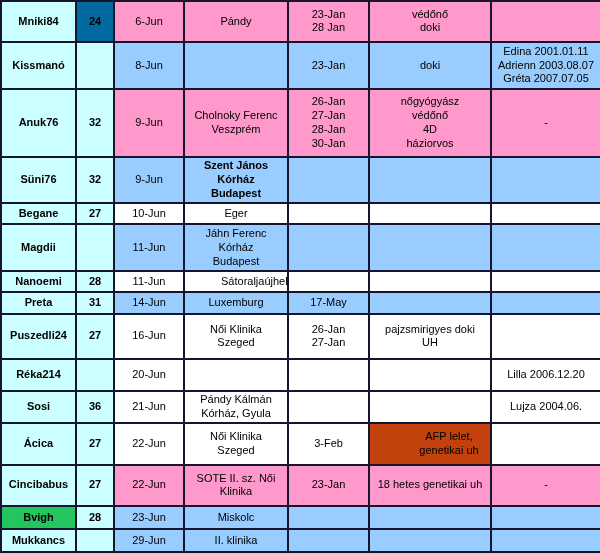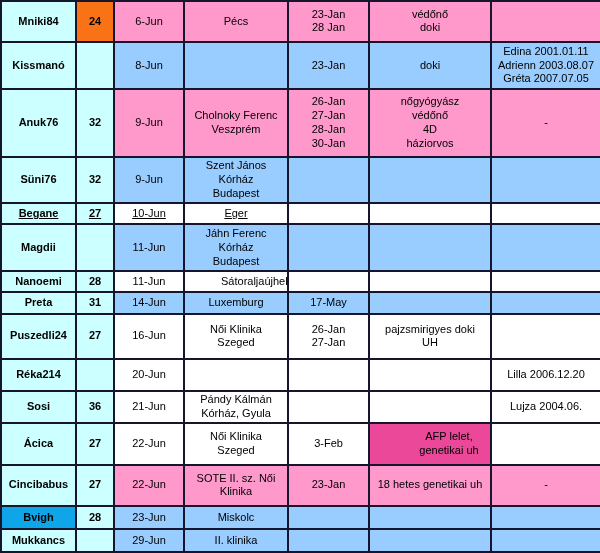--- a/index.html
+++ b/index.html
@@ -49,28 +49,28 @@
         <col style="width: 104px;">
         <col style="width: 81px;">
         <col style="width: 122px;">
         <col style="width: 110px;">
       </colgroup>
     <tbody>
         <tr style="height: 40px;">
           <td class="c-name" style="background: rgb(204, 255, 255);">
             <span class="cell-line">Mniki84</span>
           </td>
-          <td class="c-age" style="background: #f97316;">
+          <td class="c-age" style="background: #0369a1;">
             <span class="cell-line">24</span>
           </td>
           <td class="c-due" style="background: rgb(255, 153, 204);">
             <span class="cell-line">6-Jun</span>
           </td>
           <td class="c-hospital" style="background: rgb(255, 153, 204);">
-            <span class="cell-line">Pécs</span>
+            <span class="cell-line">Pándy</span>
           </td>
           <td class="c-dates" style="background: rgb(255, 153, 204);">
             <span class="cell-line">23-Jan</span>
             <span class="cell-line">28 Jan</span>
           </td>
           <td class="c-doctor" style="background: rgb(255, 153, 204);">
             <span class="cell-line">védőnő</span>
             <span class="cell-line">doki</span>
           </td>
           <td class="c-children" style="background: rgb(255, 153, 204);"></td>
@@ -129,29 +129,29 @@
         <tr style="height: 31px;">
           <td class="c-name" style="background: rgb(204, 255, 255);">
             <span class="cell-line">Süni76</span>
           </td>
           <td class="c-age" style="background: rgb(204, 255, 255);">
             <span class="cell-line">32</span>
           </td>
           <td class="c-due" style="background: rgb(153, 204, 255);">
             <span class="cell-line">9-Jun</span>
           </td>
-          <td class="c-hospital" style="background: rgb(153, 204, 255);">
+          <td class="c-hospital" style="background: rgb(153, 204, 255); font-weight: bold;">
             <span class="cell-line">Szent János Kórház</span>
             <span class="cell-line">Budapest</span>
           </td>
           <td class="c-dates" style="background: rgb(153, 204, 255);"></td>
           <td class="c-doctor" style="background: rgb(153, 204, 255);"></td>
           <td class="c-children" style="background: rgb(153, 204, 255);"></td>
         </tr>
-        <tr style="height: 21px; text-decoration: underline;">
+        <tr style="height: 21px;">
           <td class="c-name" style="background: rgb(204, 255, 255);">
             <span class="cell-line">Begane</span>
           </td>
           <td class="c-age" style="background: rgb(204, 255, 255);">
             <span class="cell-line">27</span>
           </td>
           <td class="c-due" style="background: rgb(255, 255, 255);">
             <span class="cell-line">10-Jun</span>
           </td>
           <td class="c-hospital" style="background: rgb(255, 255, 255);">
@@ -282,21 +282,21 @@
           <td class="c-due" style="background: rgb(255, 255, 255);">
             <span class="cell-line">22-Jun</span>
           </td>
           <td class="c-hospital" style="background: rgb(255, 255, 255);">
             <span class="cell-line">Női Klinika</span>
             <span class="cell-line">Szeged</span>
           </td>
           <td class="c-dates" style="background: rgb(255, 255, 255);">
             <span class="cell-line">3-Feb</span>
           </td>
-          <td class="c-doctor" style="background: #ec4899; padding-left: 40px;">
+          <td class="c-doctor" style="background: #c2410c; padding-left: 40px;">
             <span class="cell-line">AFP lelet, genetikai uh</span>
           </td>
           <td class="c-children" style="background: rgb(255, 255, 255);"></td>
         </tr>
         <tr style="height: 40px;">
           <td class="c-name" style="background: rgb(204, 255, 255);">
             <span class="cell-line">Cincibabus</span>
           </td>
           <td class="c-age" style="background: rgb(204, 255, 255);">
             <span class="cell-line">27</span>
@@ -312,21 +312,21 @@
             <span class="cell-line">23-Jan</span>
           </td>
           <td class="c-doctor" style="background: rgb(255, 153, 204); text-align: center;">
             <span class="cell-line">18 hetes genetikai uh</span>
           </td>
           <td class="c-children" style="background: rgb(255, 153, 204);">
             <span class="cell-line">-</span>
           </td>
         </tr>
         <tr style="height: 23px;">
-          <td class="c-name" style="background: #0ea5e9;">
+          <td class="c-name" style="background: #22c55e;">
             <span class="cell-line">Bvigh</span>
           </td>
           <td class="c-age" style="background: rgb(204, 255, 255);">
             <span class="cell-line">28</span>
           </td>
           <td class="c-due" style="background: rgb(153, 204, 255);">
             <span class="cell-line">23-Jun</span>
           </td>
           <td class="c-hospital" style="background: rgb(153, 204, 255);">
             <span class="cell-line">Miskolc</span>

